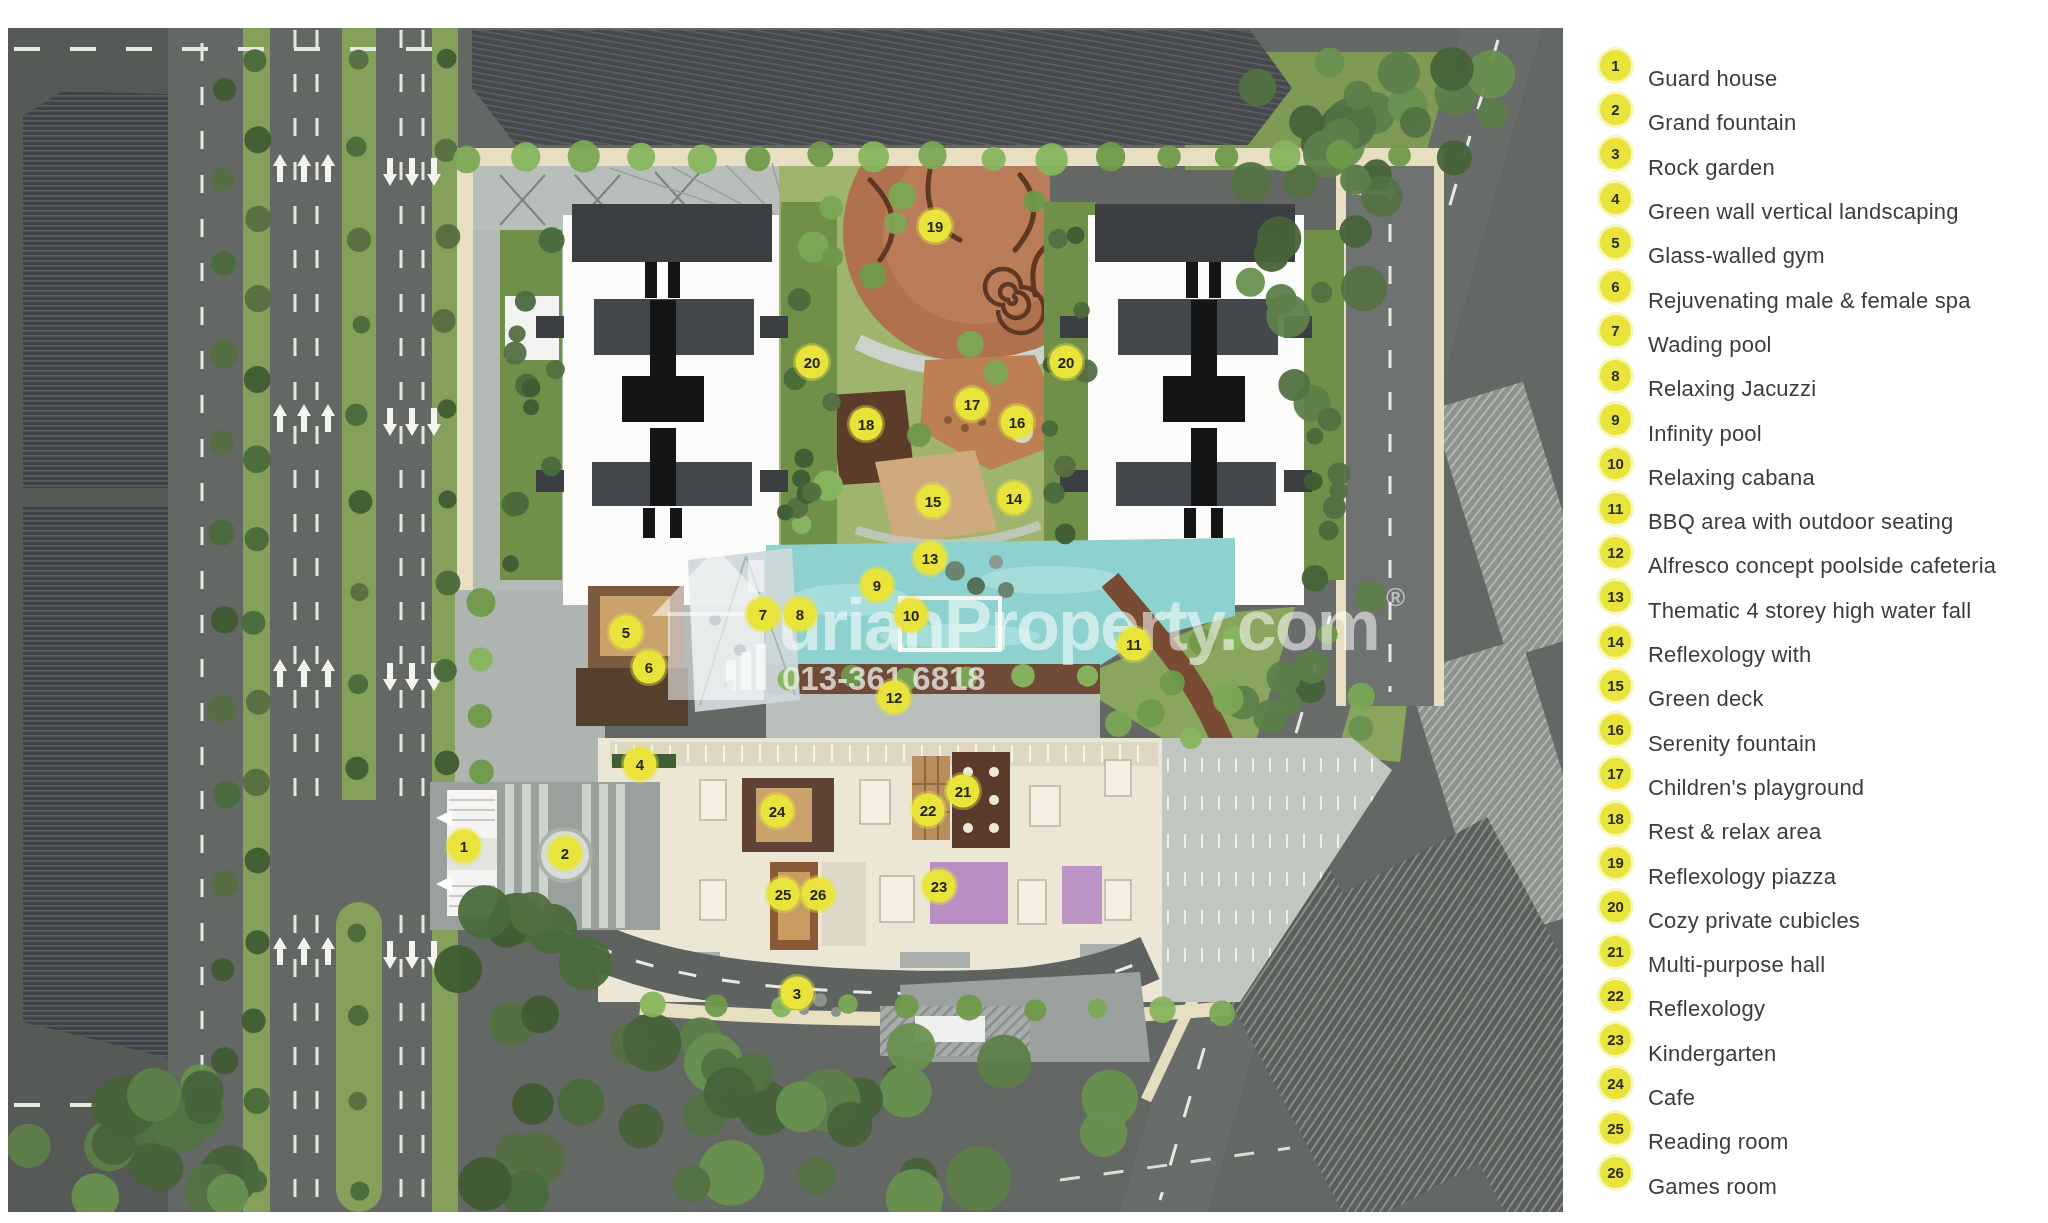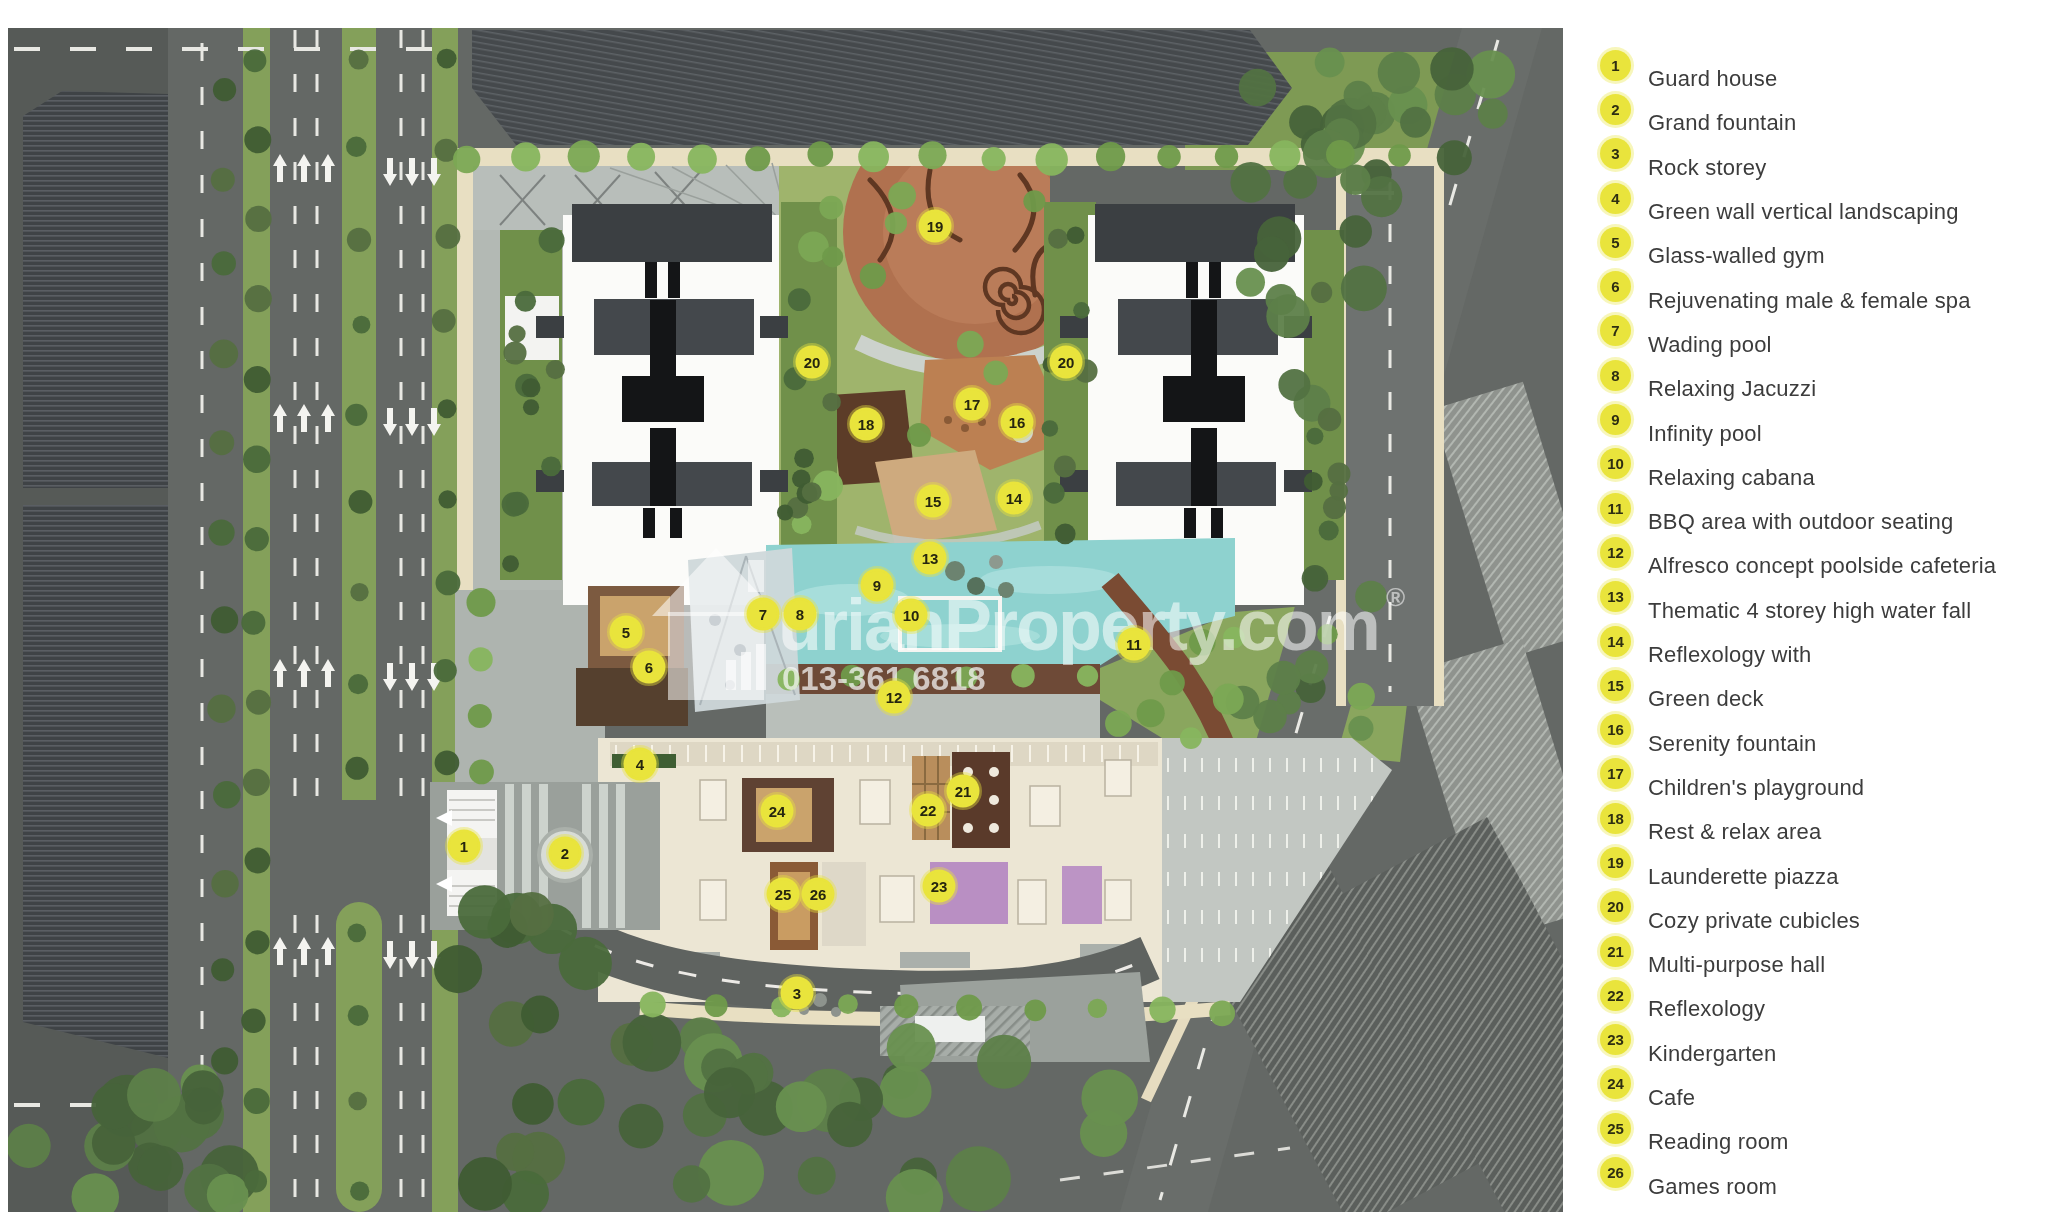--- a/index.html
+++ b/index.html
@@ -835,21 +835,21 @@
       <div class="legend-row">
         <div class="legend-dot">1</div>
         <div class="legend-label">Guard house</div>
       </div>
       <div class="legend-row">
         <div class="legend-dot">2</div>
         <div class="legend-label">Grand fountain</div>
       </div>
       <div class="legend-row">
         <div class="legend-dot">3</div>
-        <div class="legend-label">Rock storey</div>
+        <div class="legend-label">Rock garden</div>
       </div>
       <div class="legend-row">
         <div class="legend-dot">4</div>
         <div class="legend-label">Green wall vertical landscaping</div>
       </div>
       <div class="legend-row">
         <div class="legend-dot">5</div>
         <div class="legend-label">Glass-walled gym</div>
       </div>
       <div class="legend-row">
@@ -899,21 +899,21 @@
       <div class="legend-row">
         <div class="legend-dot">17</div>
         <div class="legend-label">Children's playground</div>
       </div>
       <div class="legend-row">
         <div class="legend-dot">18</div>
         <div class="legend-label">Rest  &amp; relax area</div>
       </div>
       <div class="legend-row">
         <div class="legend-dot">19</div>
-        <div class="legend-label">Launderette piazza</div>
+        <div class="legend-label">Reflexology piazza</div>
       </div>
       <div class="legend-row">
         <div class="legend-dot">20</div>
         <div class="legend-label">Cozy private cubicles</div>
       </div>
       <div class="legend-row">
         <div class="legend-dot">21</div>
         <div class="legend-label">Multi-purpose hall</div>
       </div>
       <div class="legend-row">

